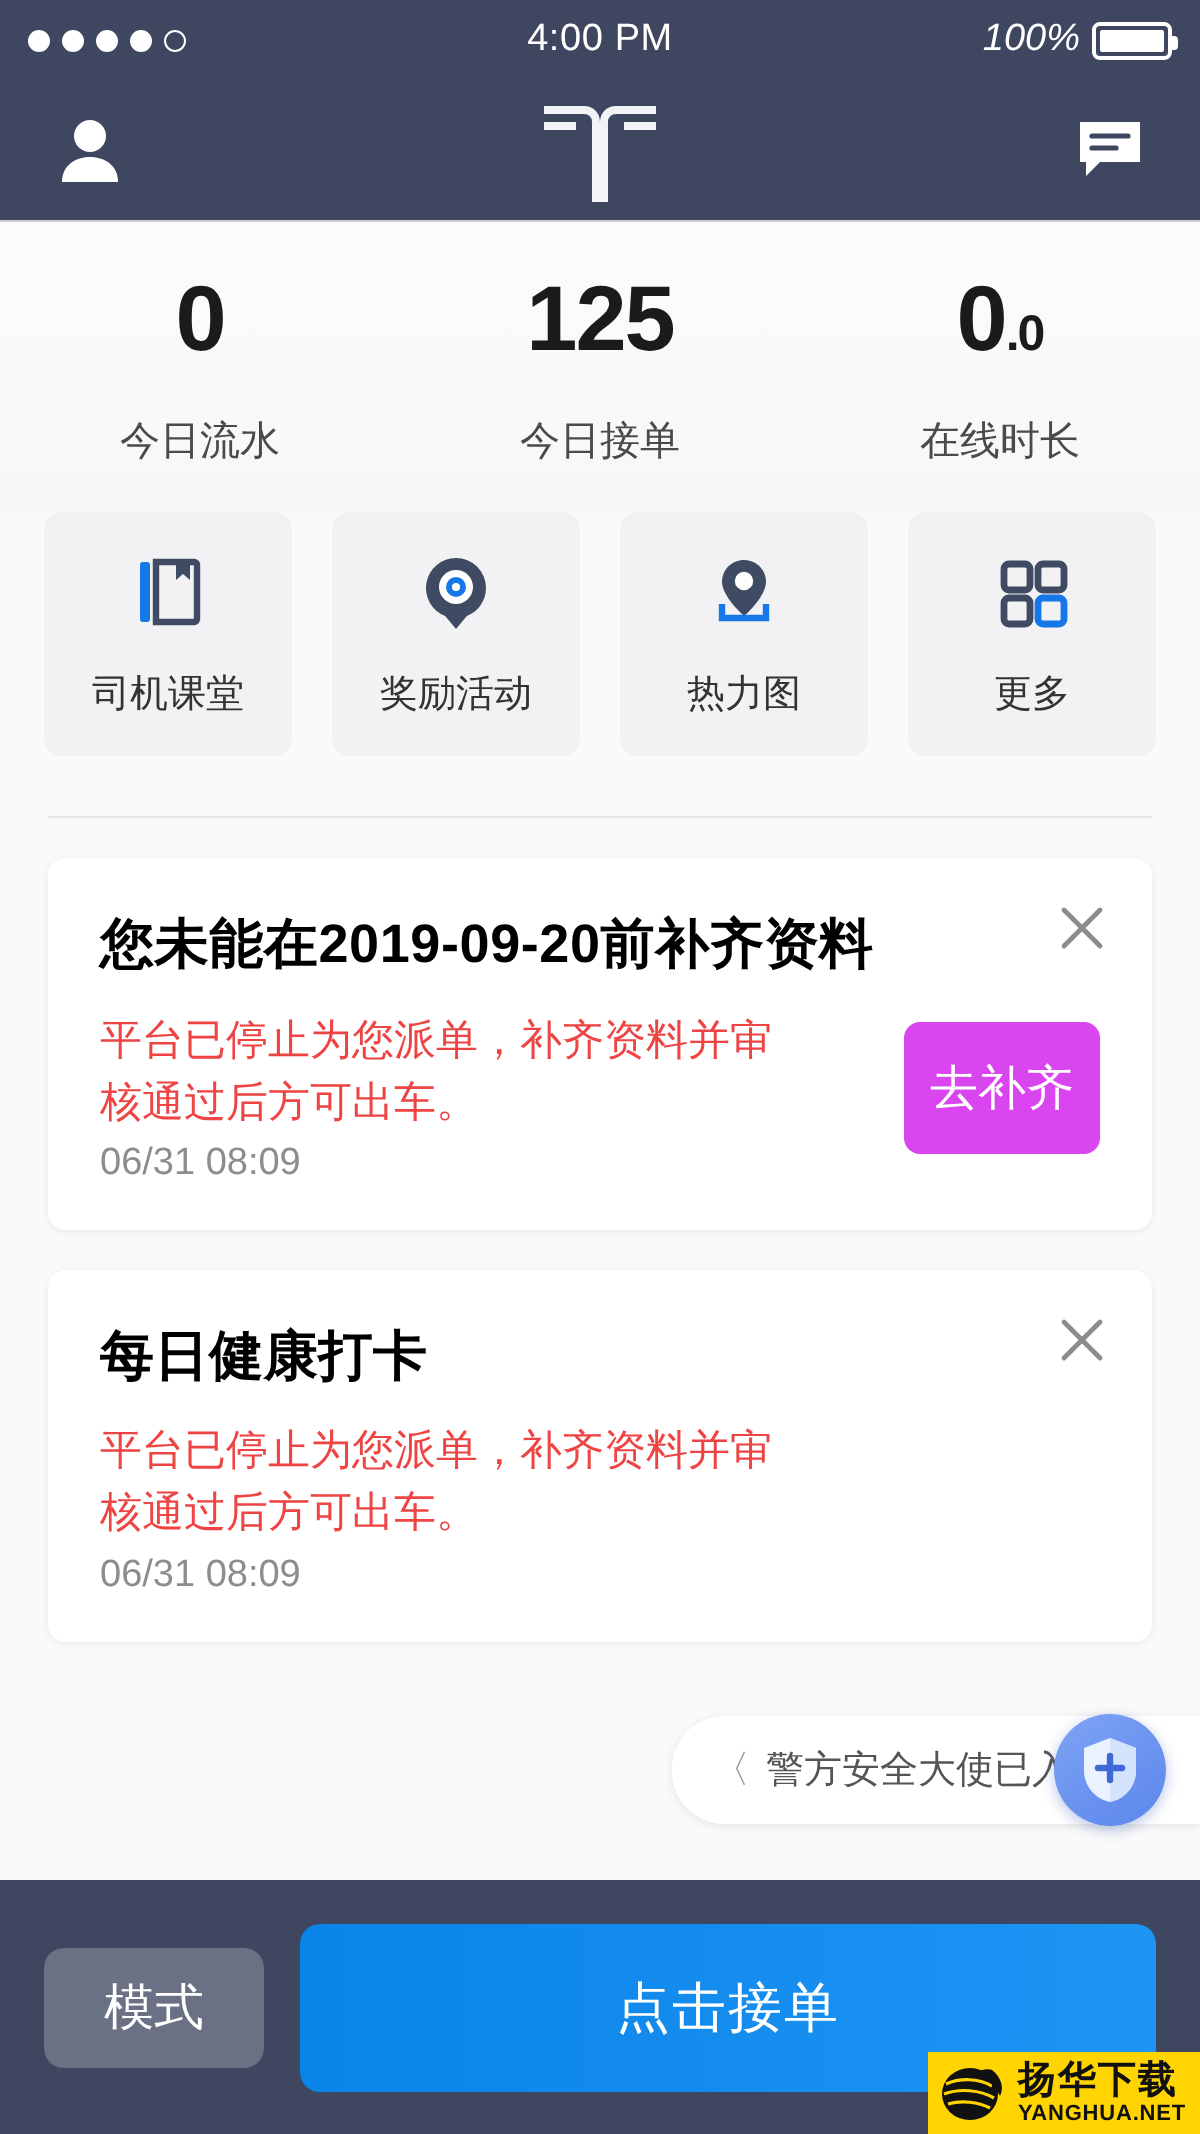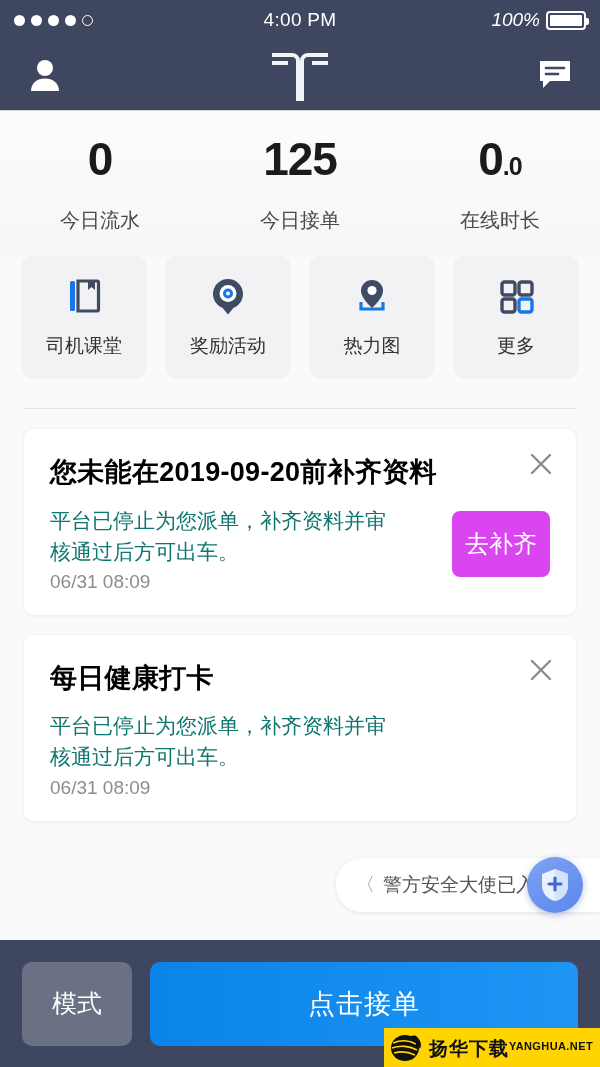--- a/index.html
+++ b/index.html
@@ -80,21 +80,21 @@
   .card .close {
     position:absolute; top:18px; right:18px;
     width:34px; height:34px; display:flex; align-items:center; justify-content:center;
   }
   .card h3 {
     font-size:27px; font-weight:700; color:#000000;
     line-height:1.32; letter-spacing:.3px; padding-right:40px;
   }
   .card .body { display:flex; align-items:flex-start; margin-top:14px; }
   .card .txt { flex:1; }
-  .card .desc { font-size:21px; color:#0f766e; line-height:1.48; max-width:340px; }
+  .card .desc { font-size:21px; color:#ef4444; line-height:1.48; max-width:340px; }
   .card .time { font-size:19px; color:#8d8d8d; margin-top:4px; }
   .cta {
     background:#d946ef; color:#fff; border:none; cursor:pointer;
     font-size:24px; border-radius:8px; padding:17px 13px;
     font-family:inherit; margin-top:6px; white-space:nowrap;
   }
 
   
   .safety {
     position:absolute; right:0px; top:858px;
@@ -115,37 +115,37 @@
     box-shadow:0 2px 7px rgba(60,90,180,.35);
   }
 
   
   .bottombar {
     position:absolute; left:0; bottom:0; width:600px; height:127px;
     background:#3f465f; display:flex; align-items:center; gap:18px;
     padding:0 22px;
   }
   .mode-btn {
-    width:110px; height:84px; border-radius:10px; background:#6b7185;
+    width:110px; height:60px; border-radius:10px; background:#6b7185;
     color:#fff; font-size:25px; border:none; cursor:pointer; font-family:inherit;
   }
   .accept-btn {
     flex:1; height:84px; border-radius:10px;
     background:linear-gradient(90deg,#0a84e8,#1e95f5);
     color:#fff; font-size:27px; border:none; cursor:pointer; font-family:inherit;
     letter-spacing:1px;
   }
 
   
   .watermark {
     position:absolute; right:0; bottom:0; z-index:20;
     background:#ffd400; display:flex; align-items:center;
     padding:5px 7px 4px 6px; gap:5px;
   }
-  .wm-txt { display:flex; line-height:1; }
+  .wm-txt { display:flex; flex-direction:column; line-height:1; }
   .wm-cn { font-size:19px; font-weight:700; color:#111; letter-spacing:1px; }
   .wm-en { font-size:11px; font-weight:700; color:#111; letter-spacing:.4px; margin-top:2px; }
 </style>
 </head>
 <body>
 
 <div class="phone">
 
   <div class="statusbar">
     <div class="sig">

